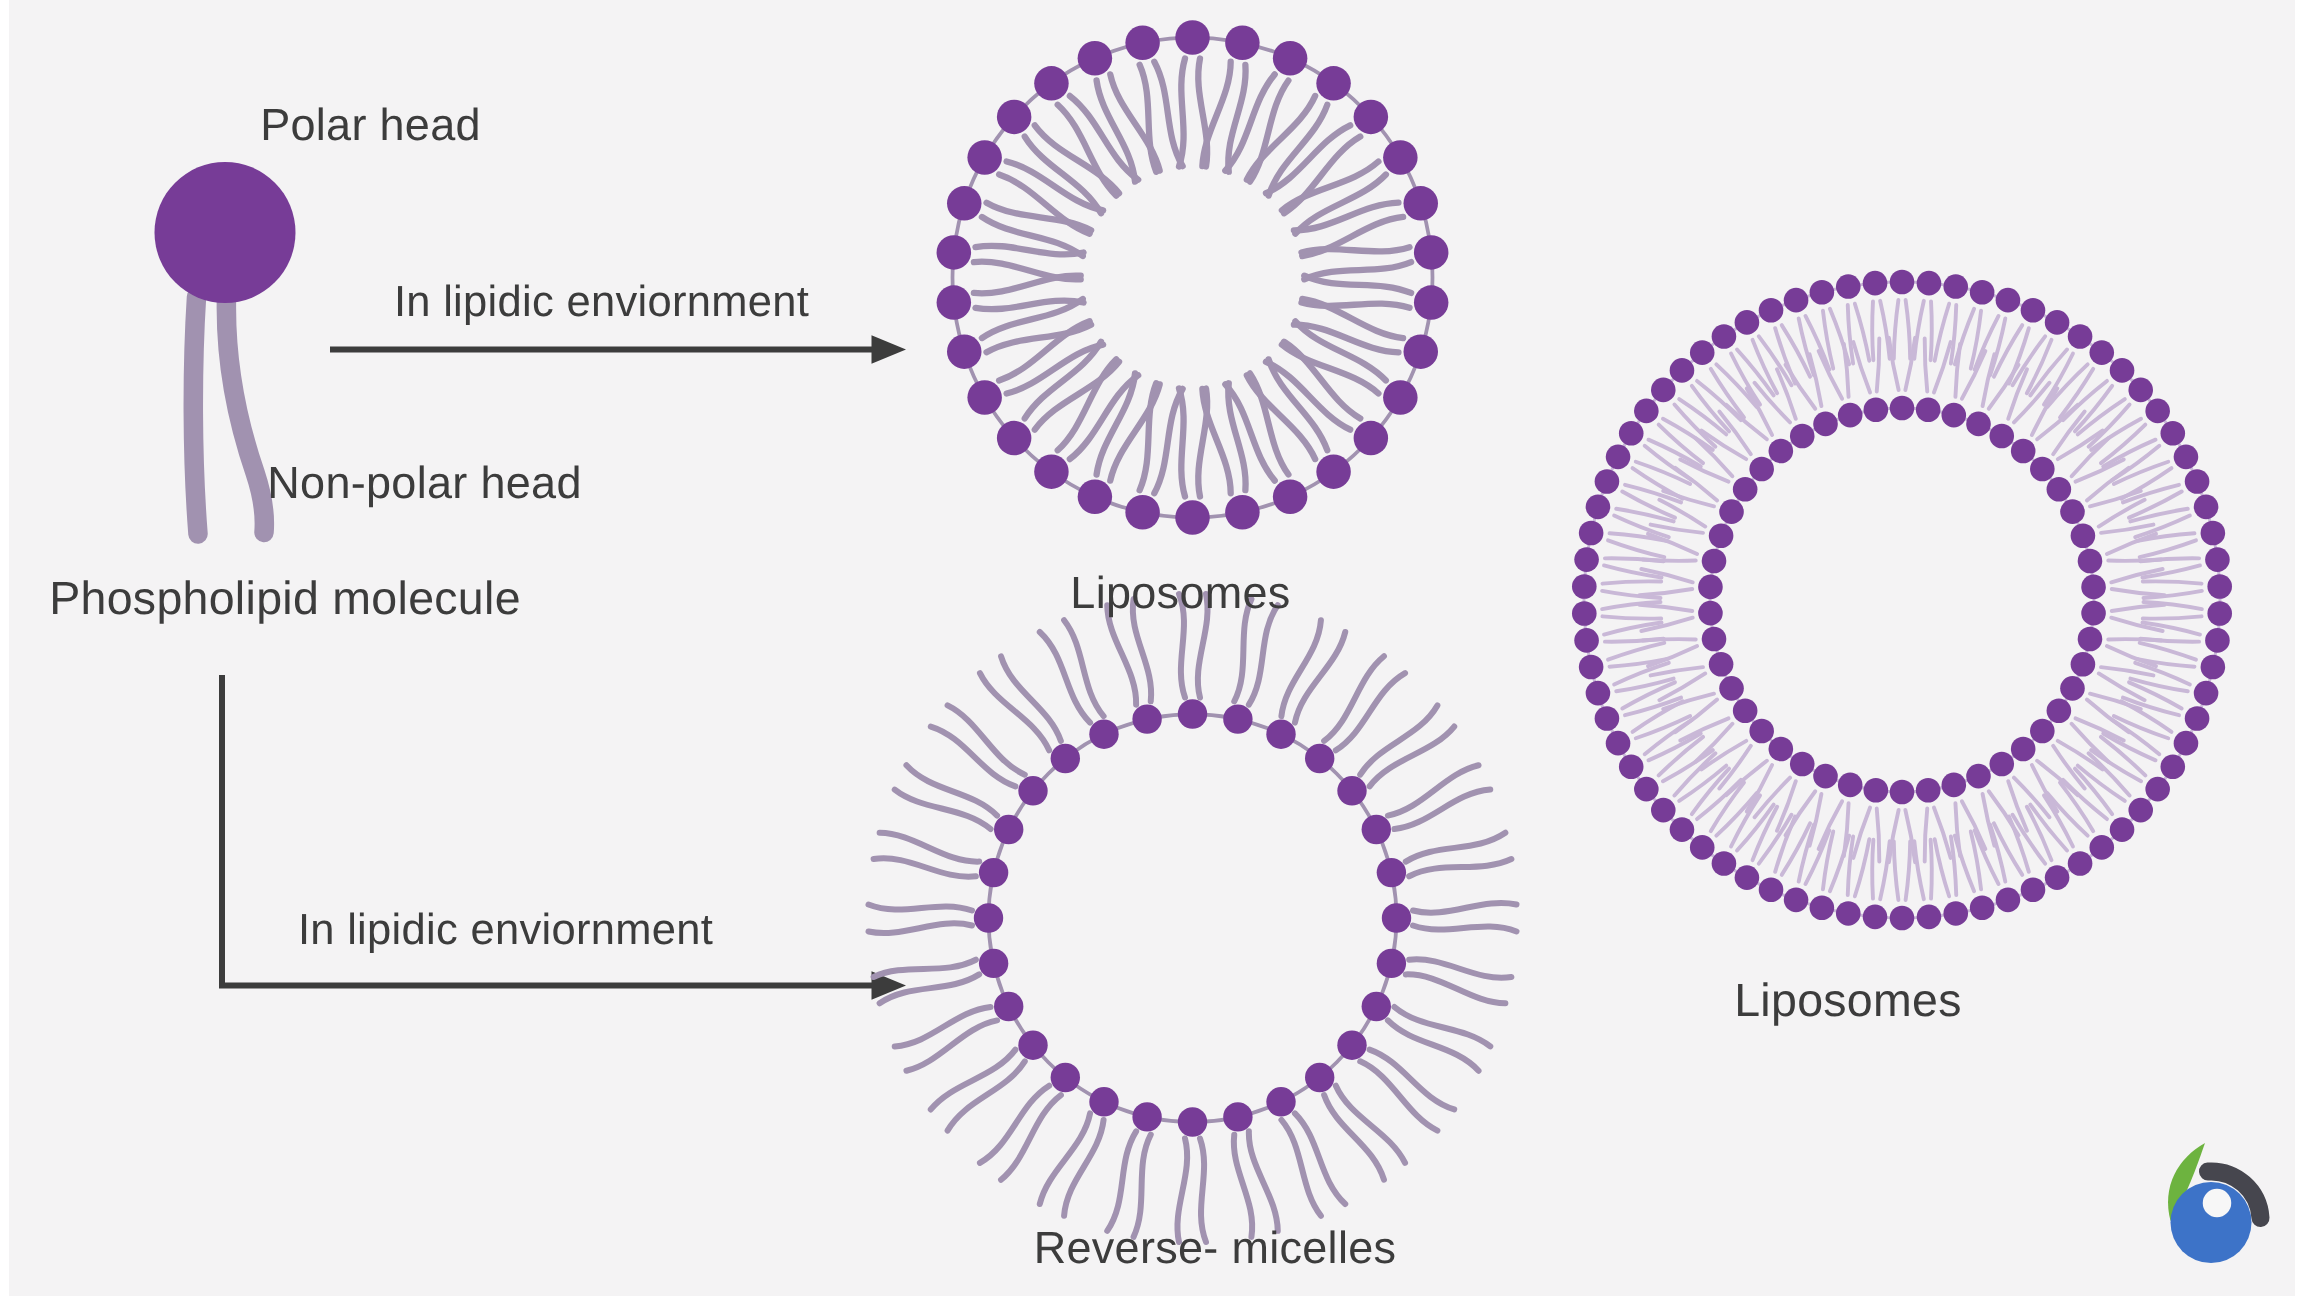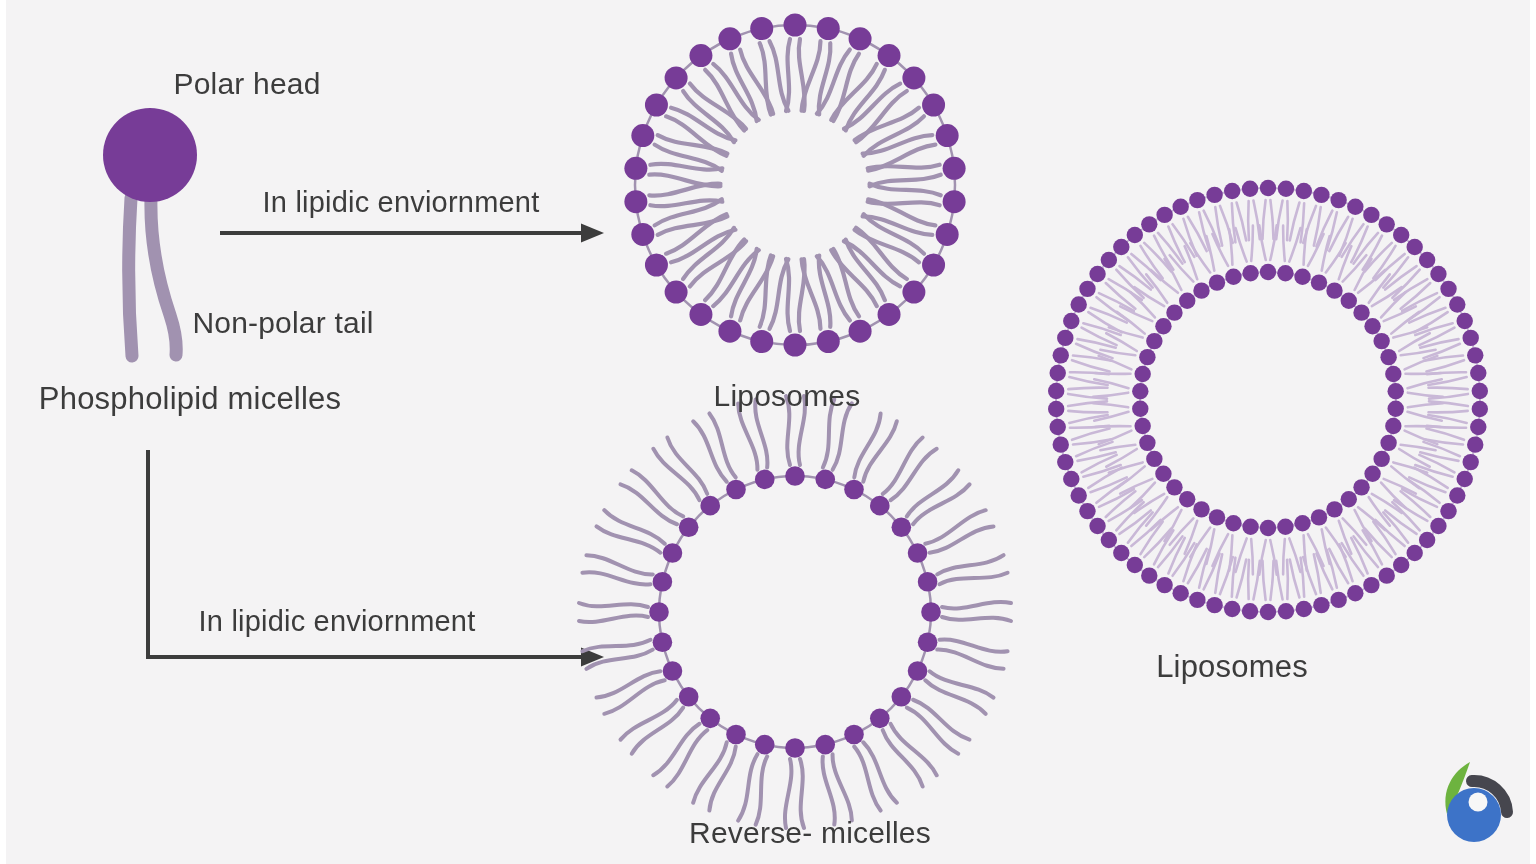--- a/index.html
+++ b/index.html
@@ -582,20 +582,20 @@
       </g>
     <g id="g-logo">
         <path d="M 1470 762 C 1452 772 1441 791 1447 814 C 1456 800 1462 785 1470 762 Z" fill="#6db33f"></path>
         <path d="M 1472 781 A 33 33 0 0 1 1507 812" fill="none" stroke="#46464e" stroke-width="12" stroke-linecap="round"></path>
         <circle cx="1474" cy="815" r="27" fill="#3d73c8"></circle>
         <circle cx="1478" cy="802" r="9.5" fill="#f7f7f7"></circle>
       </g>
   </svg>
 
   <div class="label" style="left: 247px; top: 84px; font-size: 30px;">Polar head</div>
-  <div class="label" style="left: 283px; top: 323px; font-size: 30px;">Non-polar tail</div>
-  <div class="label" style="left: 190px; top: 399px; font-size: 31px;">Phospholipid micelles</div>
+  <div class="label" style="left: 283px; top: 323px; font-size: 30px;">Non-polar head</div>
+  <div class="label" style="left: 190px; top: 399px; font-size: 31px;">Phospholipid molecule</div>
   <div class="label" style="left: 787px; top: 396px; font-size: 30px;">Liposomes</div>
   <div class="label" style="left: 810px; top: 833px; font-size: 30px;">Reverse- micelles</div>
   <div class="label" style="left: 1232px; top: 667px; font-size: 31px;">Liposomes</div>
   <div class="label" style="left: 401px; top: 202px; font-size: 29px;">In lipidic enviornment</div>
   <div class="label" style="left: 337px; top: 621px; font-size: 29px; text-align: right;">In lipidic enviornment</div>
 </div>
 
 </body></html>

